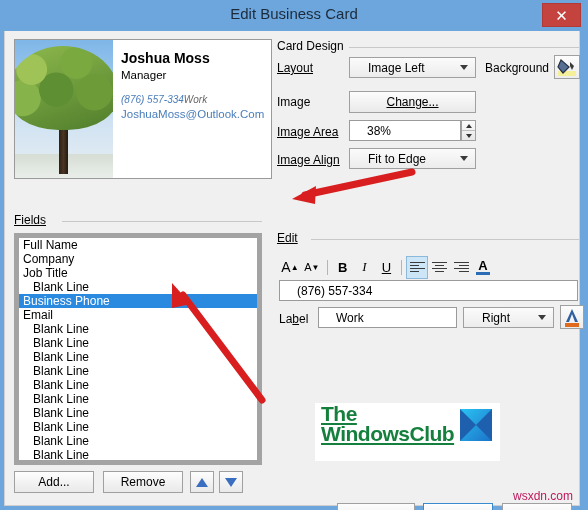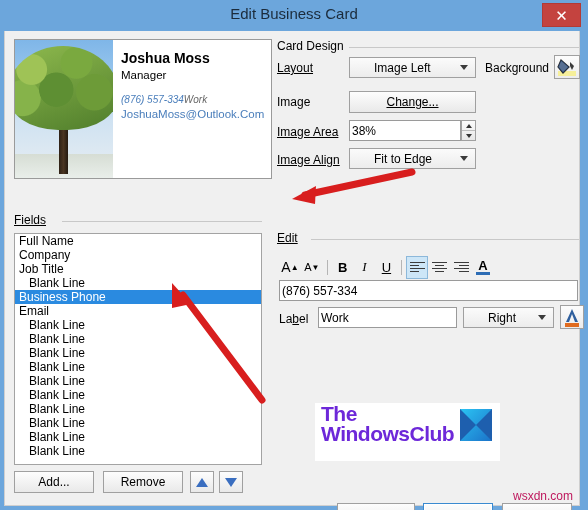--- a/index.html
+++ b/index.html
@@ -52,47 +52,47 @@
   .cp-email{font-size:11.5px;line-height:1.35;color:#4a7ebb;}
 
   
   .grp{position:absolute;}
   .grp-label{float:left;padding-right:6px;font-size:12px;}
   .grp-line{position:absolute;top:8px;height:1px;background:#c8c8c8;}
   .u{text-decoration:underline;}
 
   
   .fields-box{position:absolute;left:9px;top:202px;width:248px;height:232px;
-    background:#fff;border:1px solid #a3a3a3;box-sizing:border-box;overflow:hidden;}
+    background:#fff;border:5px solid #a3a3a3;box-sizing:border-box;overflow:hidden;}
   .f-item{height:14px;line-height:14px;font-size:12px;padding-left:4px;
     white-space:nowrap;cursor:default;}
   .f-item.indent{padding-left:14px;}
   .f-item.sel{background:#2a8ae0;color:#ffffff;}
 
   .btn{background:linear-gradient(#fdfdfd,#e9e9e9);border:1px solid #a0a0a0;
     font-size:12px;font-family:"Liberation Sans",sans-serif;color:#000;
     display:flex;align-items:center;justify-content:center;box-sizing:border-box;cursor:pointer;}
   #add-btn{position:absolute;left:9px;top:440px;width:80px;height:22px;}
   #remove-btn{position:absolute;left:98px;top:440px;width:80px;height:22px;}
   #up-btn{position:absolute;left:185px;top:440px;width:24px;height:22px;}
   #down-btn{position:absolute;left:214px;top:440px;width:24px;height:22px;}
   .arr{width:0;height:0;}
   .arr-up{border-left:6px solid transparent;border-right:6px solid transparent;border-bottom:9px solid #3a6ec0;}
   .arr-dn{border-left:6px solid transparent;border-right:6px solid transparent;border-top:9px solid #3a6ec0;}
 
   
   .lbl{position:absolute;font-size:12px;}
   .combo{position:absolute;background:linear-gradient(#fbfbfb,#ececec);
     border:1px solid #a0a0a0;box-sizing:border-box;font-size:12px;
-    display:flex;align-items:center;padding-left:24px;cursor:pointer;}
+    display:flex;align-items:center;padding-left:18px;cursor:pointer;}
   .combo .chev{position:absolute;right:7px;top:50%;transform:translateY(-60%);
     width:0;height:0;border-left:4px solid transparent;border-right:4px solid transparent;
     border-top:5px solid #3b3b3b;}
   .txt{position:absolute;background:#fff;border:1px solid #9a9a9a;box-sizing:border-box;
-    font-size:12px;display:flex;align-items:center;padding-left:2px;cursor:text;}
+    font-size:12px;display:flex;align-items:center;padding-left:17px;cursor:text;}
   .spin{position:absolute;width:15px;border:1px solid #a0a0a0;box-sizing:border-box;
     background:linear-gradient(#fbfbfb,#e7e7e7);display:flex;flex-direction:column;}
   .spin div{flex:1;display:flex;align-items:center;justify-content:center;cursor:pointer;}
   .spin .sep{flex:0 0 1px;background:#bdbdbd;}
   .sp-up{border-left:3px solid transparent;border-right:3px solid transparent;border-bottom:4px solid #333;}
   .sp-dn{border-left:3px solid transparent;border-right:3px solid transparent;border-top:4px solid #333;}
 
   .iconbtn{position:absolute;background:linear-gradient(#fcfcfc,#ececec);
     border:1px solid #a0a0a0;box-sizing:border-box;cursor:pointer;}
 
@@ -101,21 +101,21 @@
   .tbi{width:24px;height:23px;display:flex;align-items:center;justify-content:center;
     font-size:13px;cursor:pointer;box-sizing:border-box;position:relative;}
   .tbi.active{background:#cde6f7;border:1px solid #8cb8da;}
   .tbsep{width:1px;height:15px;background:#b5b5b5;margin:0 4px;}
   .alignbars{width:15px;height:11px;display:flex;flex-direction:column;justify-content:space-between;}
   .alignbars i{display:block;height:1.6px;background:#3b3b3b;}
 
   .red-arrow{position:absolute;pointer-events:none;}
   .logo{position:absolute;left:310px;top:372px;width:185px;height:58px;background:#fff;}
   .logo-text{position:absolute;left:6px;top:1px;font-weight:bold;font-size:21px;
-    line-height:0.95;letter-spacing:-0.5px;color:#6d28d9;font-family:"Liberation Sans",sans-serif;}
+    line-height:0.95;letter-spacing:-0.5px;color:#15803d;font-family:"Liberation Sans",sans-serif;text-decoration:underline;}
   .logo-mark{position:absolute;right:8px;top:6px;width:32px;height:32px;
     background:linear-gradient(135deg,#2bc4f3,#1b72c9);}
   .logo-mark:before{content:"";position:absolute;left:0;top:0;width:0;height:0;
     border-left:16px solid #1e5fae;border-right:16px solid #1e5fae;
     border-top:16px solid transparent;border-bottom:16px solid transparent;}
   .watermark{position:absolute;right:6px;bottom:2px;font-size:12px;color:#be185d;}
   .footer-btn{position:absolute;height:23px;}
   #reset-card-btn{left:332px;top:472px;width:78px;}
   #ok-btn{left:418px;top:472px;width:70px;border:1px solid #3a8ad0;
     box-shadow:inset 0 0 0 1px #fff;}

